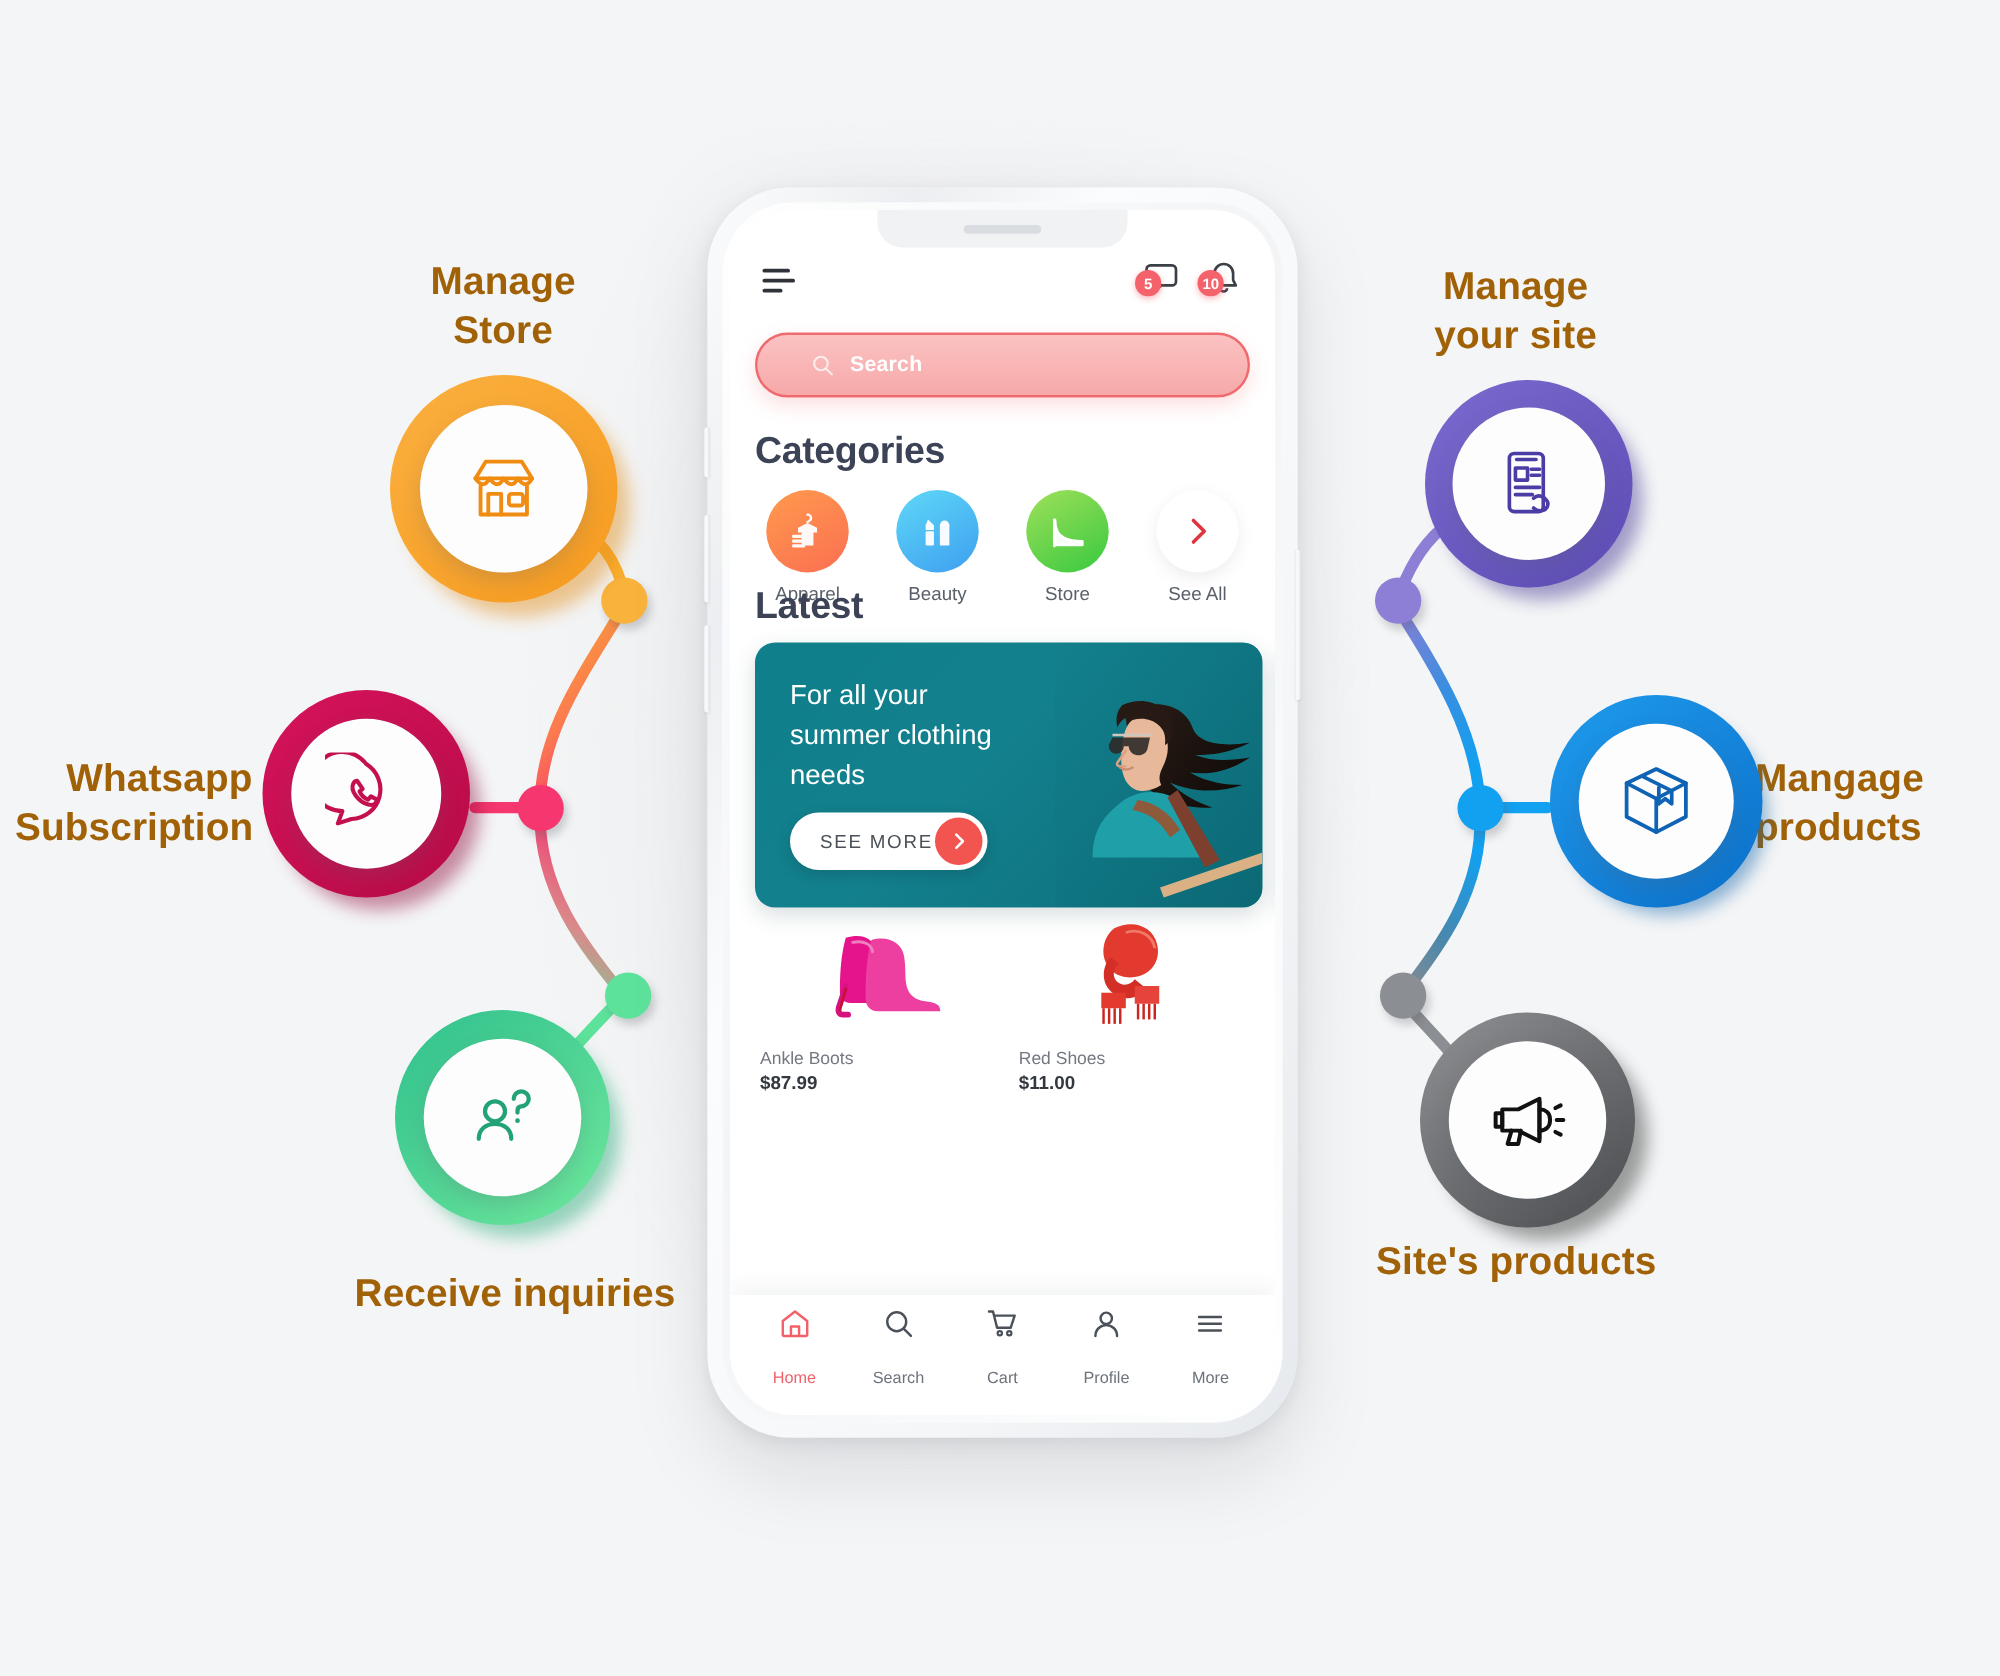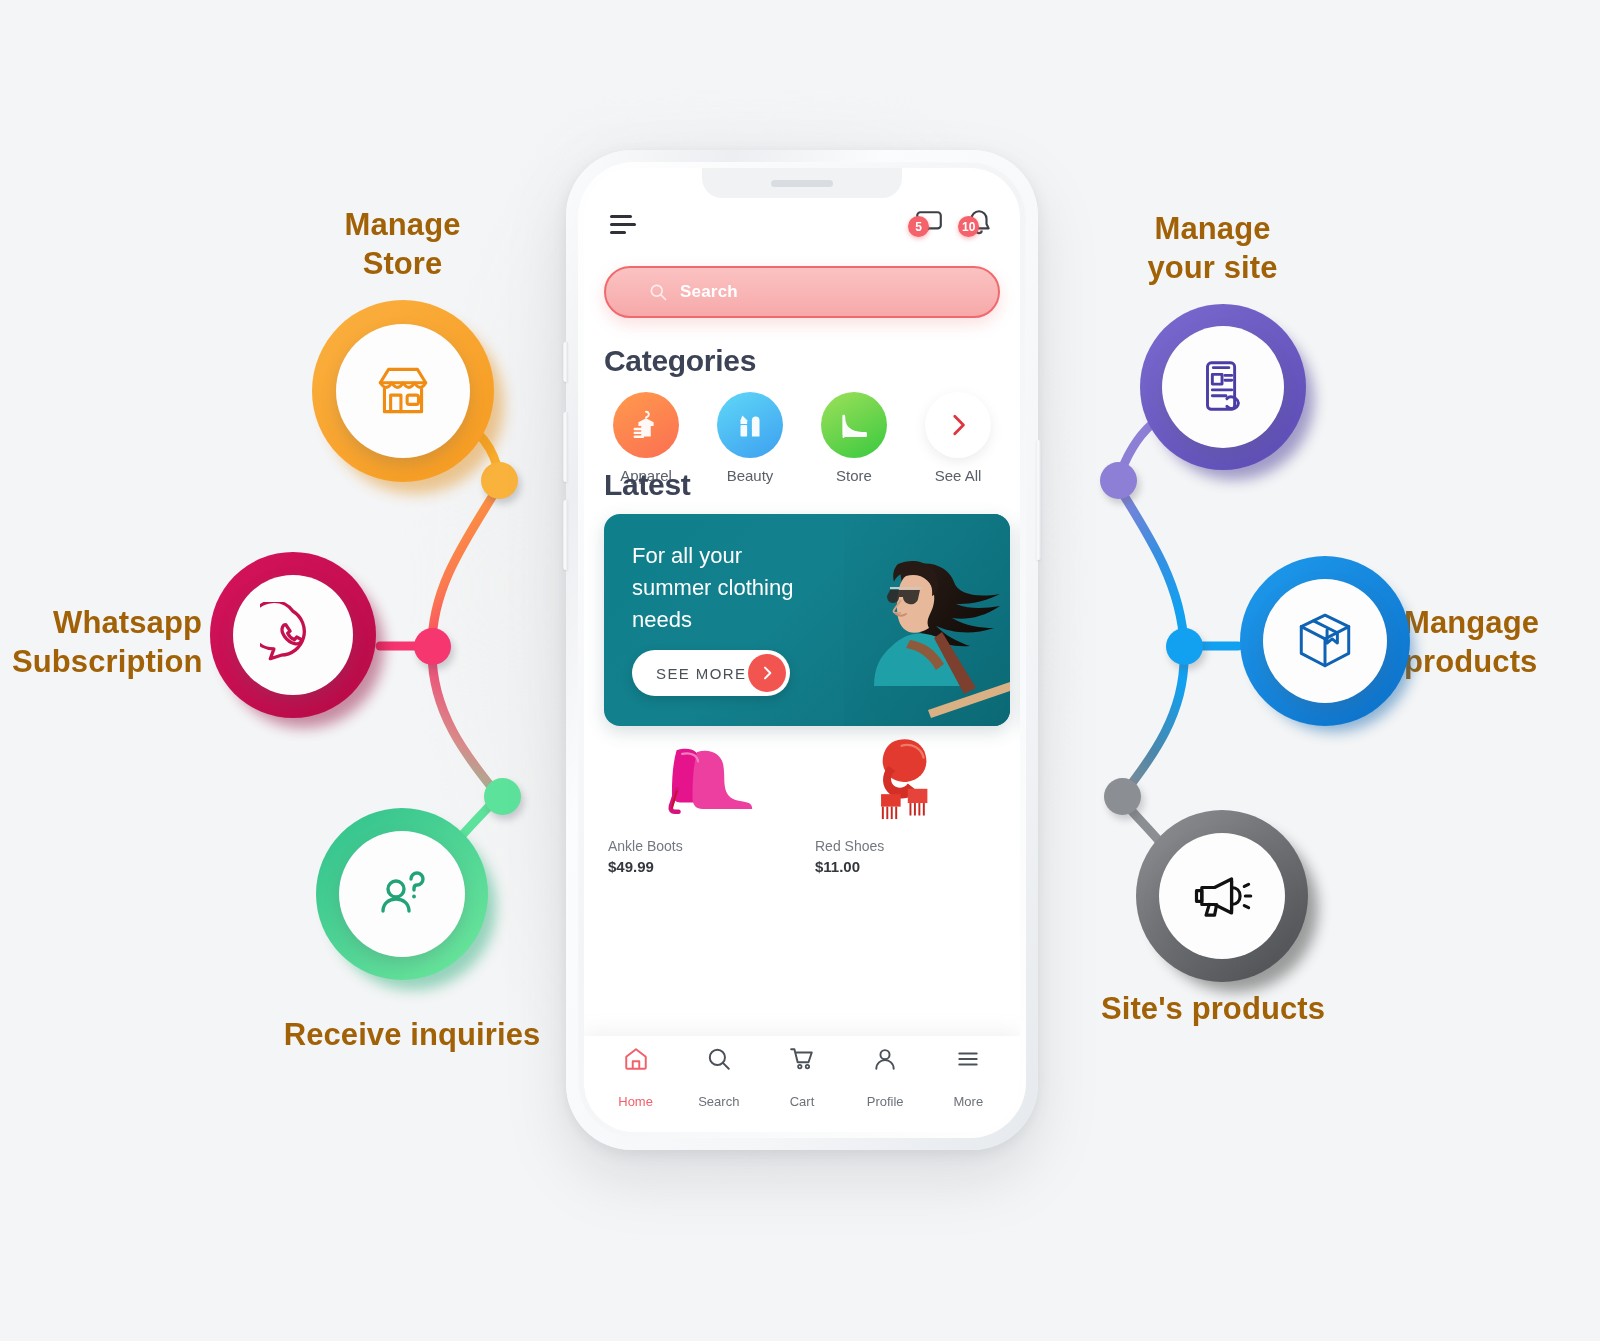--- a/index.html
+++ b/index.html
@@ -550,21 +550,21 @@
                   <g>
                     <path d="M36 18 c14-4 24 0 26 12 2 10 1 18 4 26 2 6 8 9 16 10 6 1 9 3 9 8 H40 c-6 0-9-4-9-10 0-16 1-32 5-46 Z" fill="#e5148c"></path>
                     <path d="M58 20 c14-4 26 2 28 14 2 12 0 20 3 28 3 8 10 10 18 11 7 1 10 3 10 8 H64 c-7 0-11-4-11-12 0-18 1-36 5-49 Z" fill="#ec3f9f"></path>
                     <path d="M42 22 c10-2 16 2 17 8" fill="none" stroke="#f07fc0" stroke-width="2.5" stroke-linecap="round"></path>
                     <path d="M36 60 l-6 18 c-1 4 1 6 4 6 h4" fill="none" stroke="#d6127f" stroke-width="5" stroke-linecap="round"></path>
                     <path d="M36 62 l-5 18" fill="none" stroke="#c8102e" stroke-width="2" stroke-linecap="round"></path>
                   </g>
                 </svg>
               </div>
               <div class="prod-name">Ankle Boots</div>
-              <div class="prod-price">$49.99</div>
+              <div class="prod-price">$87.99</div>
             </div>
 
 
             <div class="prod-card flat">
               <div class="prod-img">
                 <svg width="92" height="98" viewBox="0 0 100 110">
                   <g>
                     <path d="M34 14 c16-8 34-2 38 14 4 16-6 28-20 30 -14 2-26-6-28-20 -1-10 3-19 10-24 Z" fill="#e23a2e"></path>
                     <path d="M44 18 c12-4 24 2 26 14" fill="none" stroke="#f07a68" stroke-width="2.5"></path>
                     <path d="M30 40 c-8 10-8 24 2 32 10 8 24 6 30-4 l-10-8 c-4 6-12 6-16 2 -4-4-4-12 2-16 Z" fill="#d42f26"></path>

